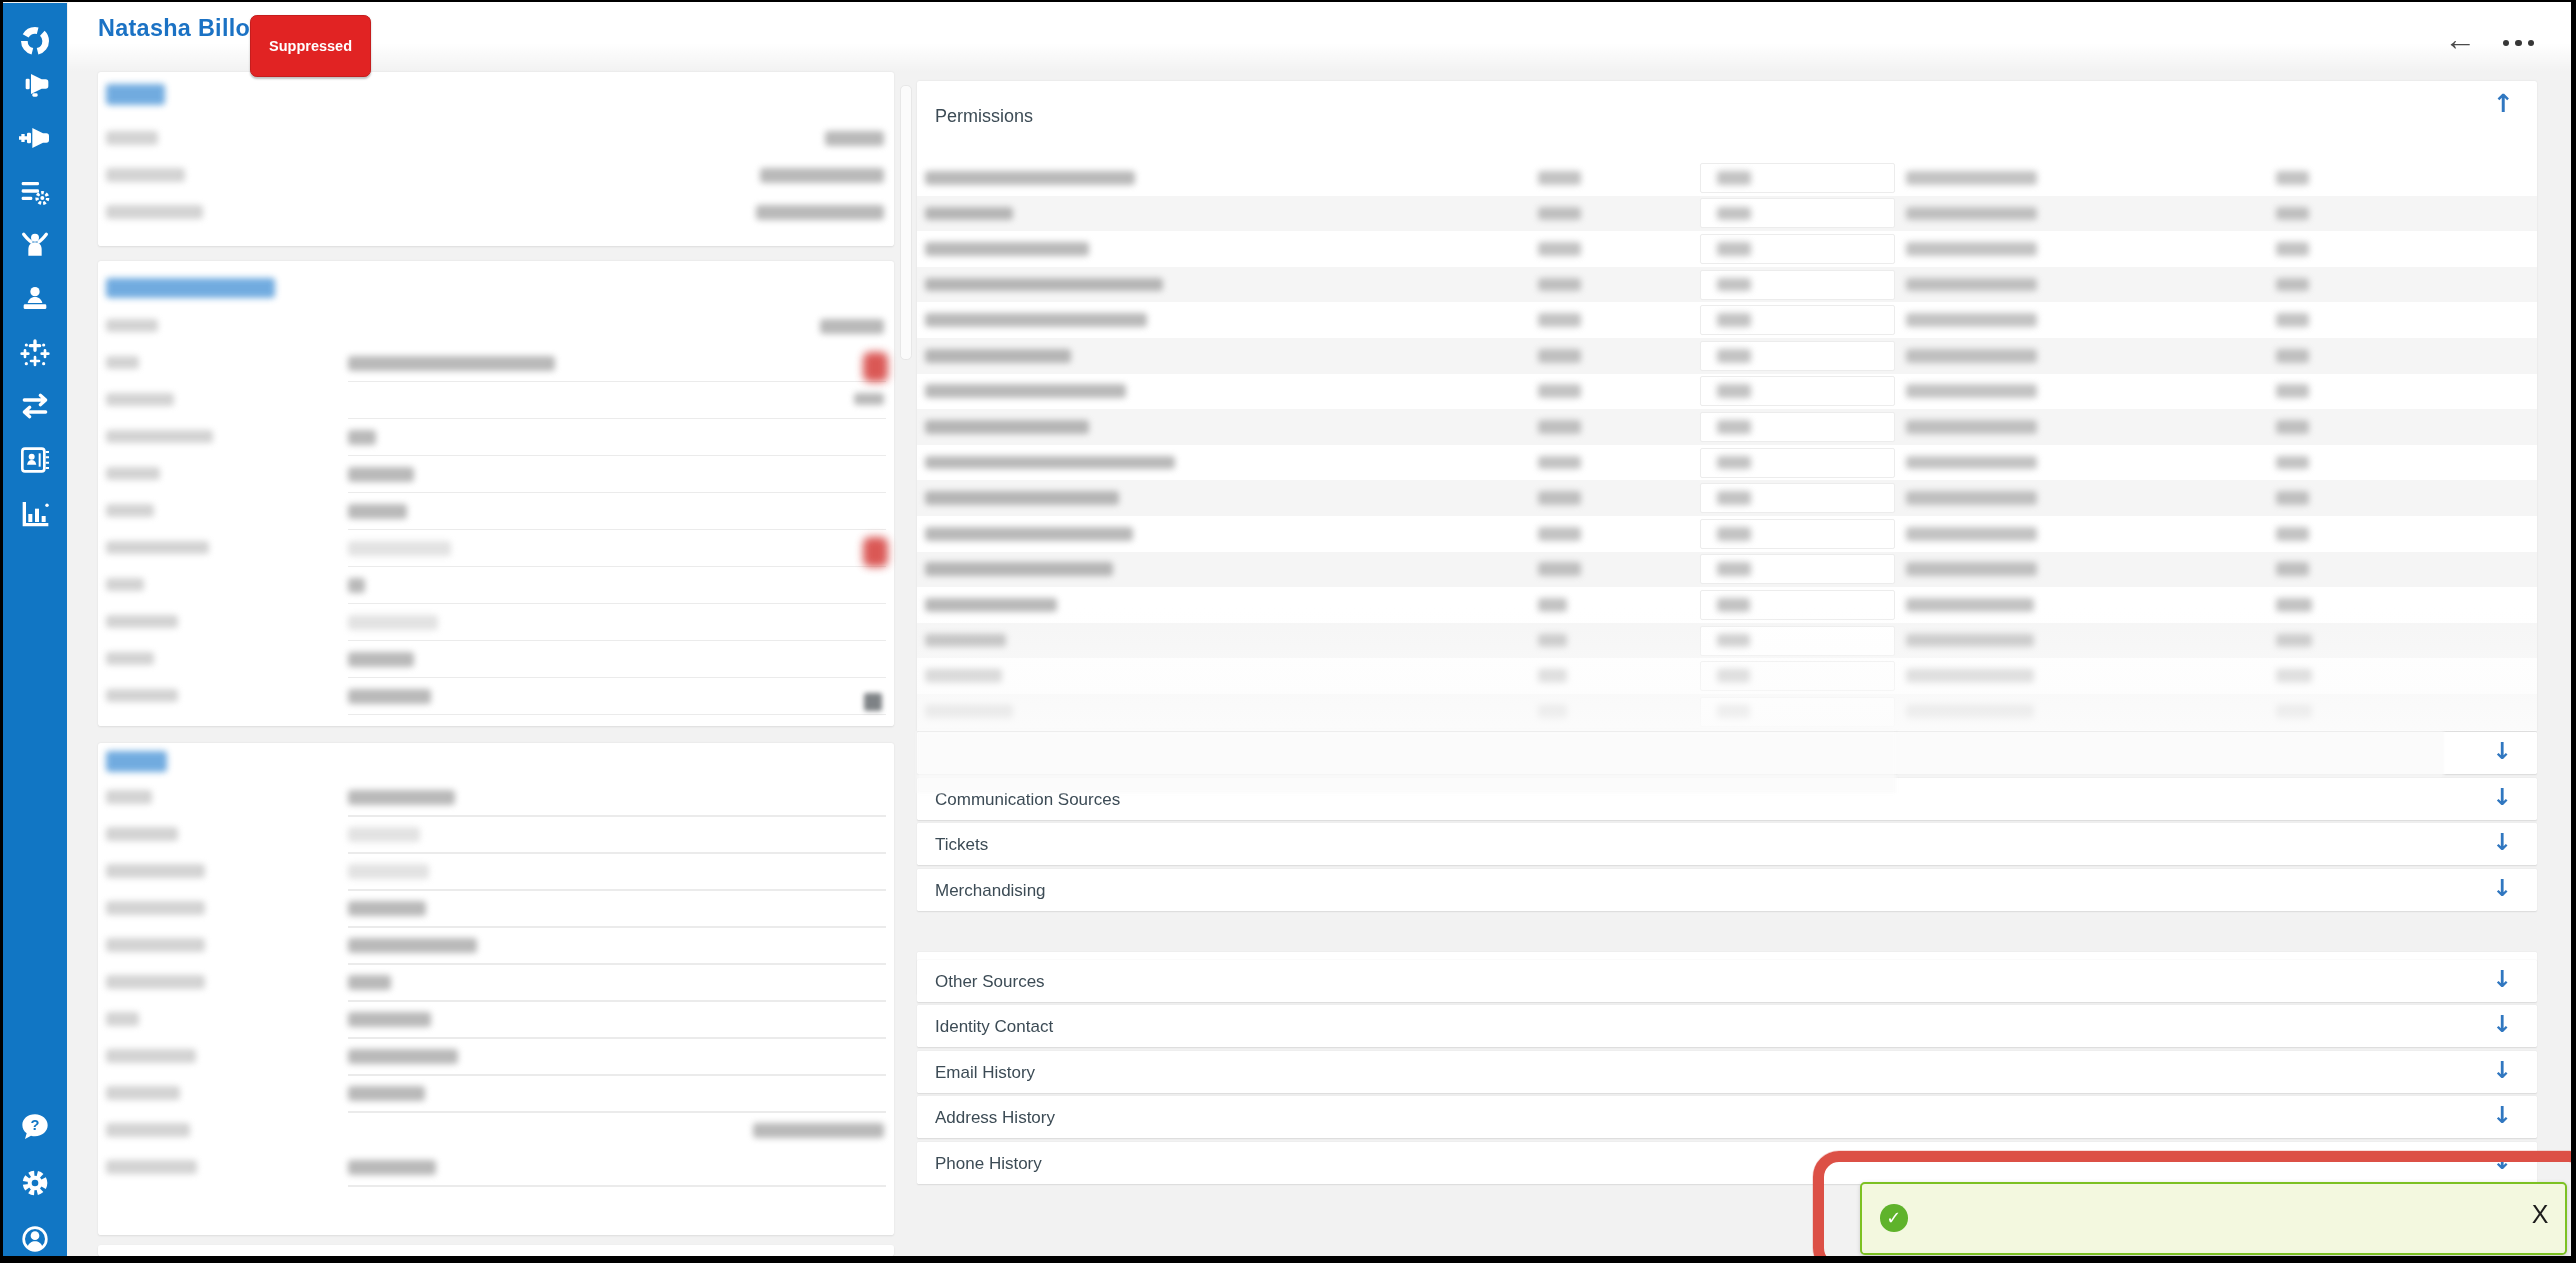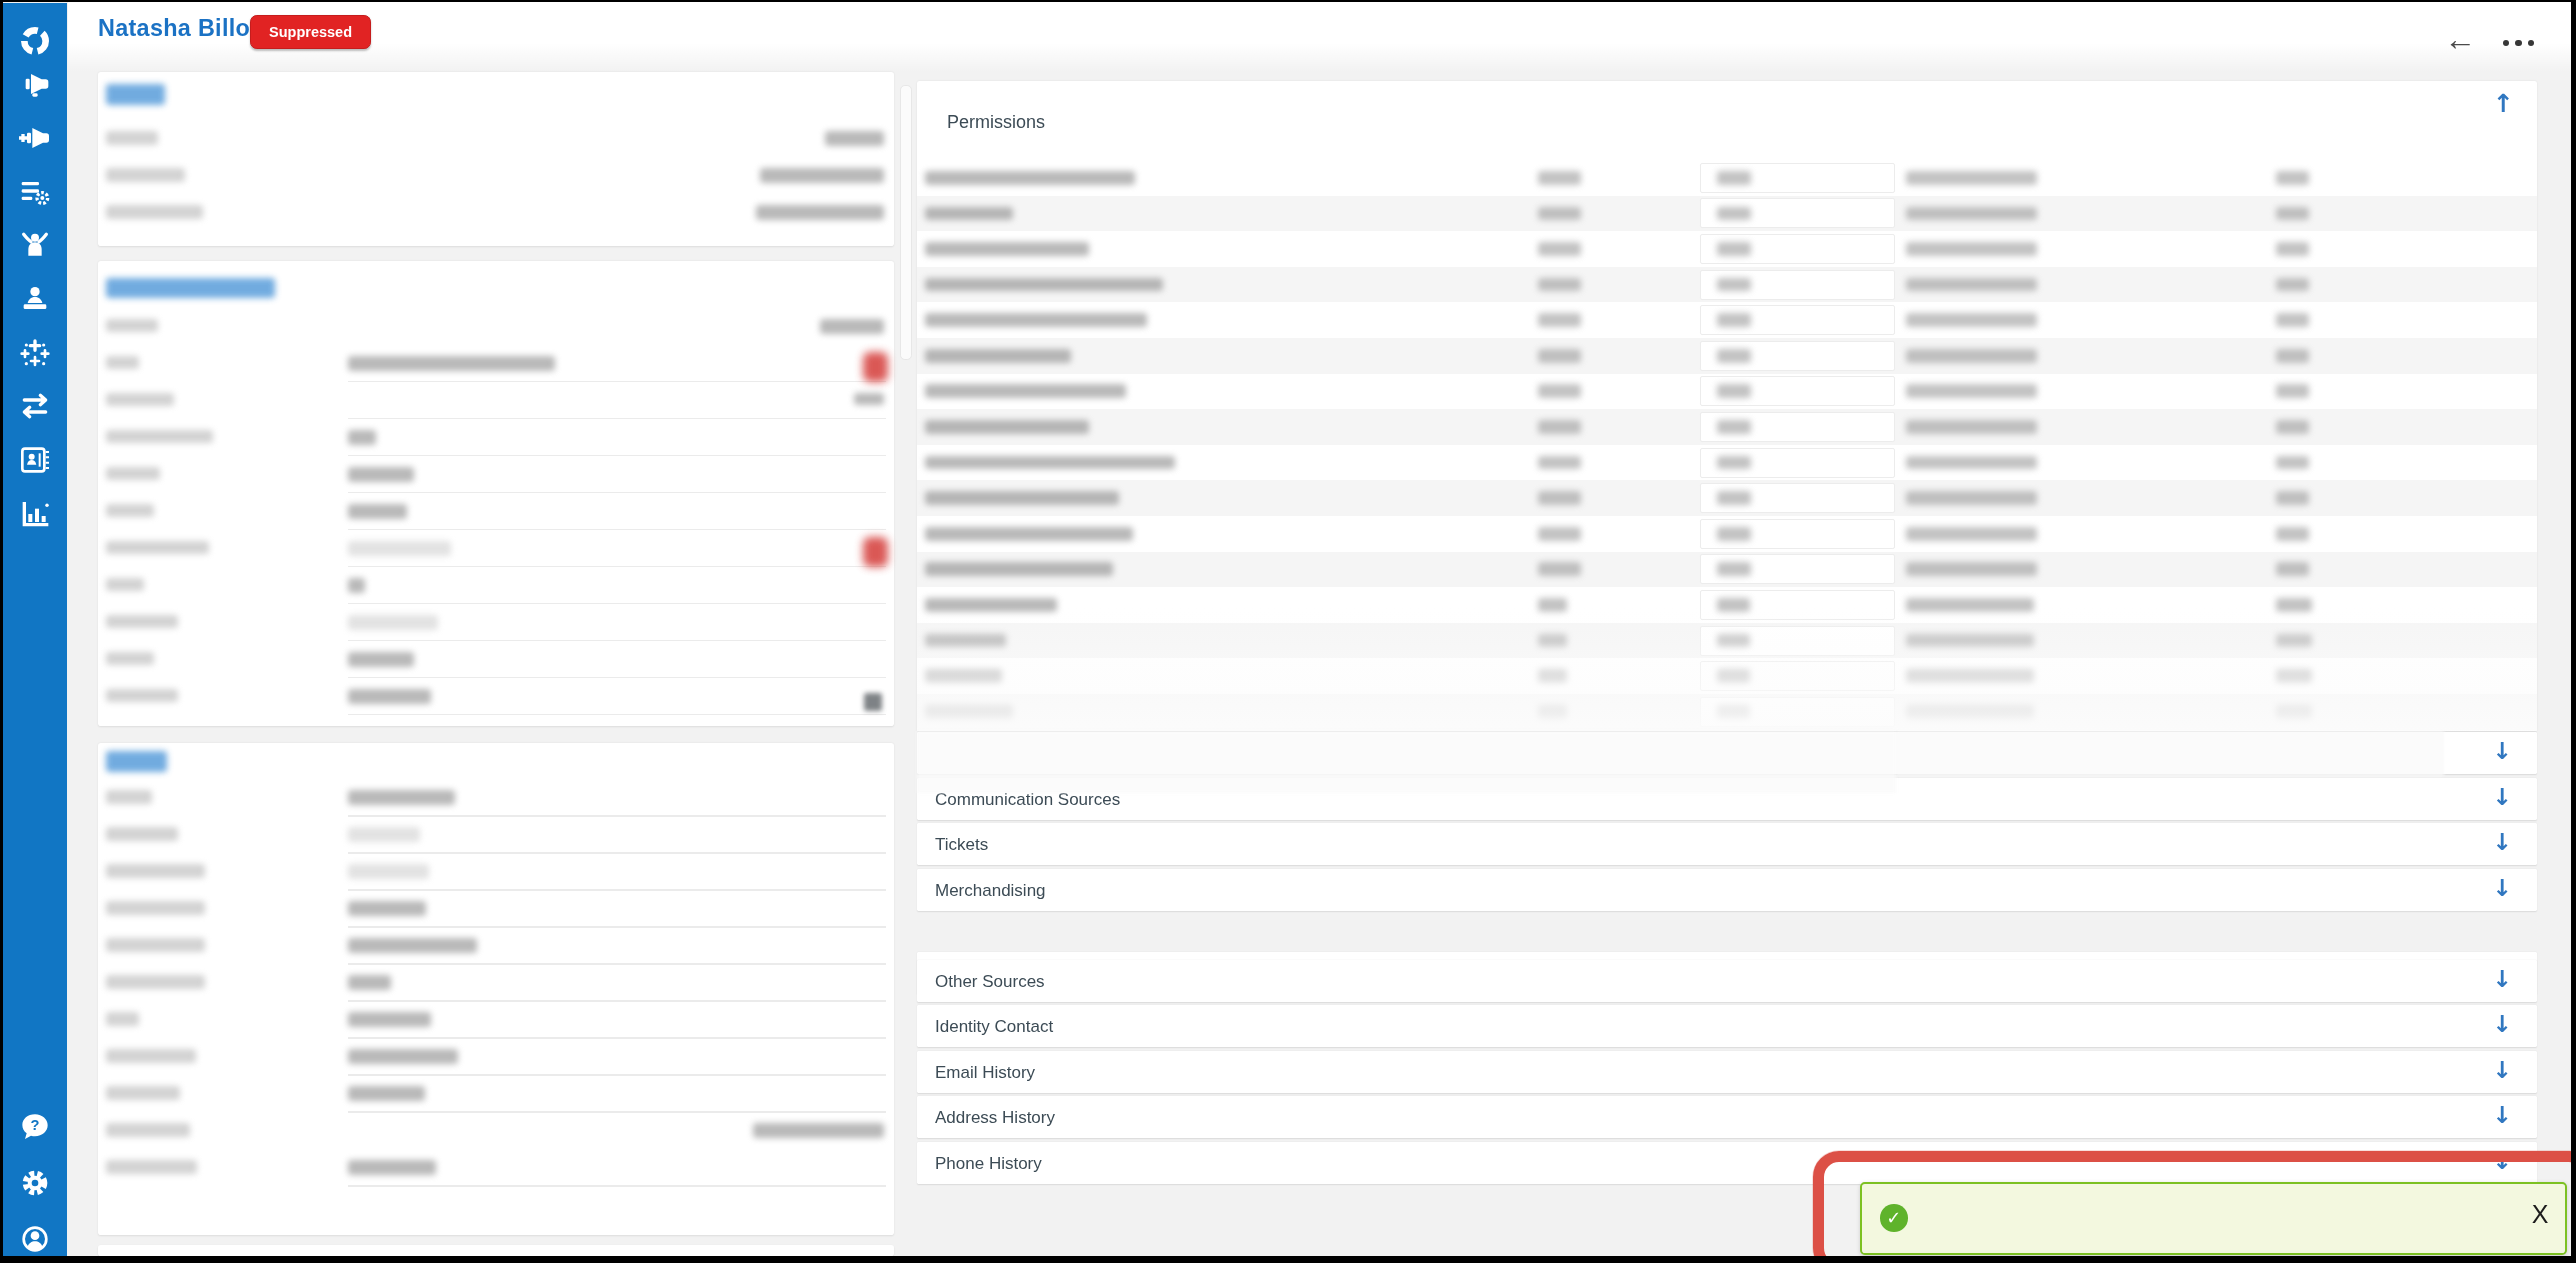--- a/index.html
+++ b/index.html
@@ -14,21 +14,21 @@
   
   #frame{position:absolute;inset:0;border-style:solid;border-color:#000;
          border-width:2.8px 5.5px 8.3px 3.4px;pointer-events:none;z-index:60;}
 
   
   #header-strip{position:absolute;left:68px;top:0;right:0;height:72px;
     background:linear-gradient(#ffffff 60%, rgba(255,255,255,0));z-index:2;}
 
   #page-title{position:absolute;left:98px;top:15px;font-size:23.4px;font-weight:bold;
     color:#1b72c4;z-index:3;letter-spacing:0.3px;}
-  #status-badge{position:absolute;left:250px;top:15px;height:27.6px;padding:2px 18px;
+  #status-badge{position:absolute;left:250px;top:15px;height:27.6px;padding:16px 18px;
     background:#e12323;border:1.4px solid #c51d1d;border-radius:6.9px;color:#fff;
     font-size:14.5px;font-weight:bold;display:flex;align-items:center;z-index:3;
     box-shadow:0 1.4px 2.1px rgba(0,0,0,.25);}
   #back-button{position:absolute;left:2444px;top:23.4px;font-size:32px;color:#4b4b4b;z-index:3;line-height:1;}
   #more-button{position:absolute;left:2503px;top:40px;display:flex;gap:6.2px;z-index:3;}
   #more-button i{width:6.2px;height:6.2px;border-radius:50%;background:#373737;display:block;}
 
   
   #sidebar{position:absolute;left:3.4px;top:2.8px;width:64px;height:1253px;
     background:var(--c-sidebar,#1176c4);z-index:10;display:flex;flex-direction:column;align-items:center;}
@@ -66,21 +66,21 @@
   .f-red{position:absolute;left:765px;top:2.1px;width:25px;height:30px;background:#d43b38;
     border-radius:6.9px;filter:blur(4.1px);opacity:.85;}
   .f-cal{position:absolute;right:12.4px;top:9.7px;width:18px;height:18px;background:#5f6468;
     border-radius:2.8px;filter:blur(2.8px);opacity:.8;}
   #left-scroll-thumb{position:absolute;left:900px;top:85px;width:9.7px;height:273px;
     background:#fbfbfb;border:0.7px solid #e7e7e7;border-radius:4.8px;z-index:2;}
 
   
   #perm-panel{position:absolute;left:917px;top:81px;width:1620px;height:650px;background:#fff;
     box-shadow:0 0.7px 2.1px rgba(0,0,0,.09);border-radius:2.1px;z-index:2;}
-  #perm-title{position:absolute;left:18px;top:31px;font-size:18px;color:#3c4b55;margin-left:12px;}
+  #perm-title{position:absolute;left:18px;top:25px;font-size:18px;color:#3c4b55;}
   #perm-collapse{position:absolute;right:23.4px;top:9.7px;font-size:25px;font-weight:bold;
     color:#3077c0;font-family:"DejaVu Sans","Liberation Sans",sans-serif;line-height:1;}
   #perm-head{position:absolute;left:0;top:50px;width:100%;height:30px;background:var(--c-band,#dae8f3);}
   .th{position:absolute;top:6.2px;font-size:16.5px;color:#3c4b55;font-weight:500;white-space:nowrap;}
   #perm-rows{position:absolute;left:0;top:79px;right:0;bottom:1.4px;display:flex;flex-direction:column;}
   .t-row{position:relative;flex:1 1 0;background:#fff;}
   .t-row.alt{background:#f5f5f5;}
   .t-cellbox{position:absolute;left:783px;top:2.8px;bottom:2.8px;width:193px;background:#fff;
     border:0.7px solid #ececec;border-radius:2.1px;}
   .t-blob{position:absolute;top:50%;margin-top:-6.9px;height:13.8px;}

